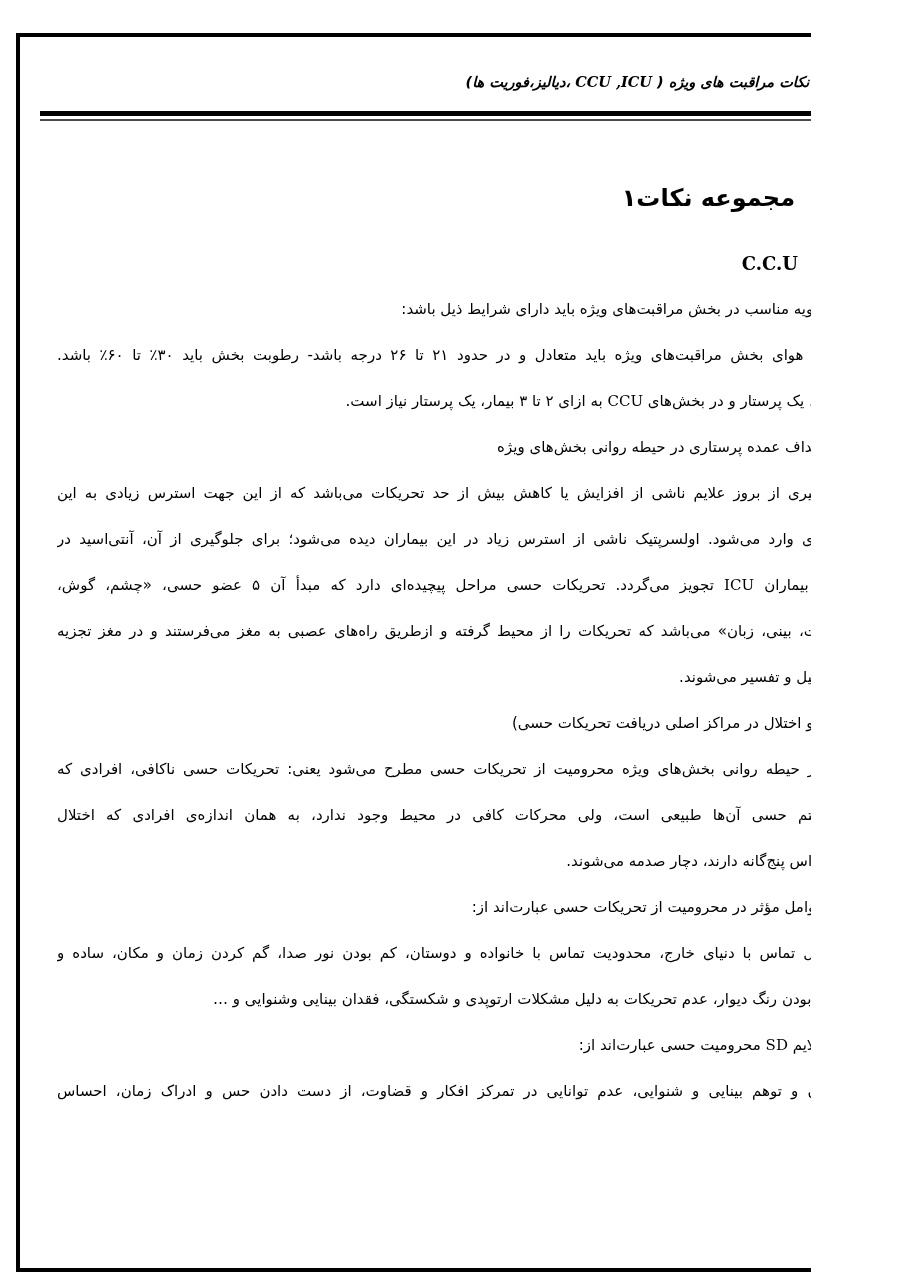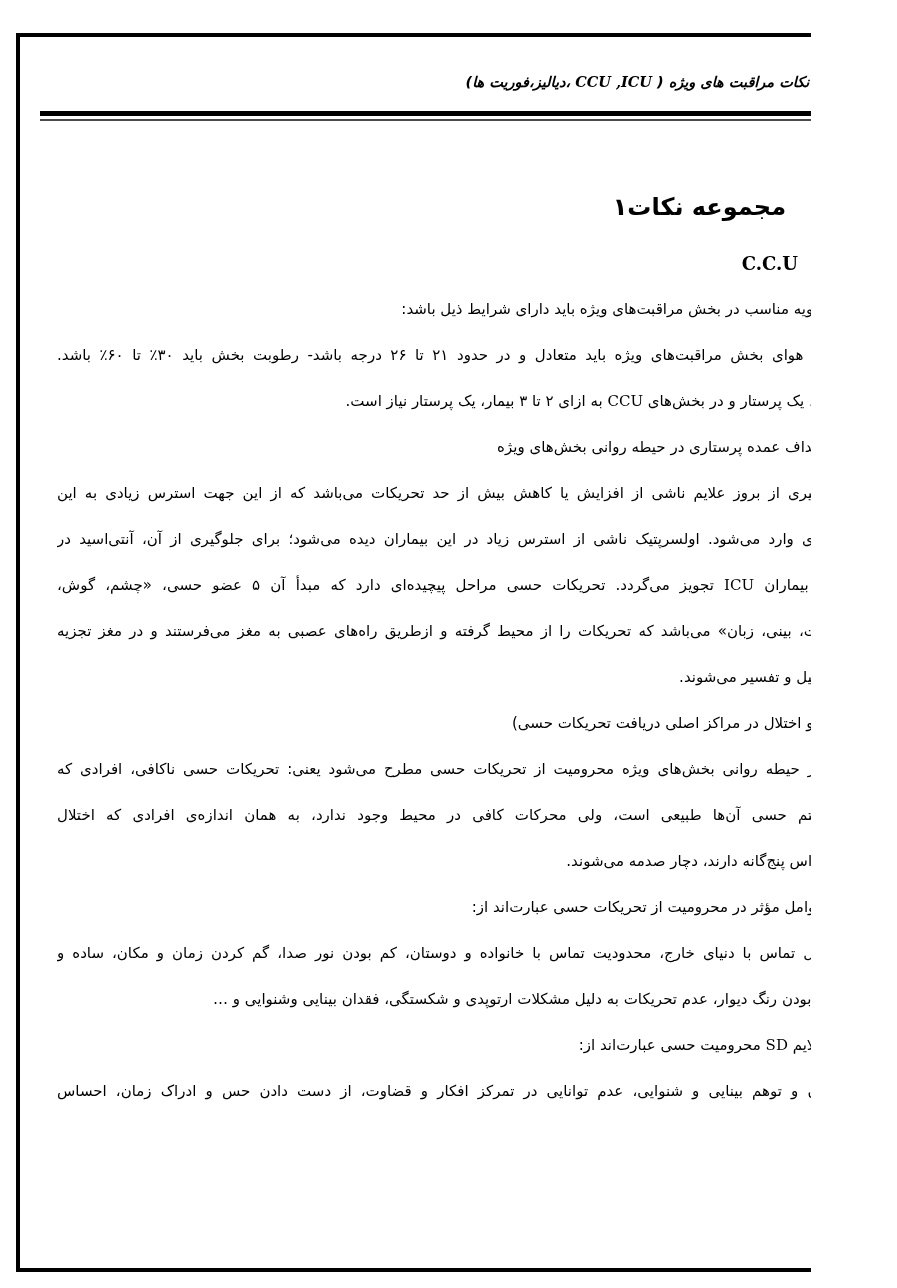--- a/index.html
+++ b/index.html
@@ -5,21 +5,21 @@
   html,body{margin:0;padding:0;background:#ffffff;}
   .page{position:relative;width:811px;height:1288px;background:#ffffff;overflow:hidden;
         font-family:"DejaVu Sans",sans-serif;color:#000;}
   .frame{position:absolute;left:16px;top:33px;width:833px;height:1231px;border:4px solid #000;}
   .running-header{position:absolute;top:34px;left:20px;right:12px;direction:rtl;text-align:right;
         font-size:14.5px;font-weight:bold;font-style:italic;line-height:22px;}
   .running-header .latin{font-family:"DejaVu Serif",serif;font-style:italic;font-weight:bold;}
   .double-rule{position:absolute;top:74px;left:20px;right:10px;height:3px;
         border-top:5px solid #000;border-bottom:2px solid #4a4a4a;}
   .section-title{position:absolute;top:146px;left:20px;right:58px;direction:rtl;text-align:right;
-        margin:9px;font-size:24px;font-weight:bold;line-height:30px;letter-spacing:0;}
+        margin:0;font-size:24px;font-weight:bold;line-height:30px;letter-spacing:0;}
   .subsection-title{position:absolute;top:215px;left:20px;right:55px;direction:rtl;text-align:right;
         margin:0;font-family:"DejaVu Serif",serif;font-size:18px;font-weight:bold;line-height:24px;}
   .body-text{position:absolute;top:249px;left:20px;right:10px;direction:rtl;}
   .body-line{height:46px;line-height:46px;font-size:15px;overflow:hidden;margin-left:17px;}
   .body-line.j{text-align:justify;text-align-last:justify;}
   .body-line.r{text-align:right;white-space:nowrap;}
   .body-line .latin{font-family:"DejaVu Serif",serif;}
 </style>
 </head>
 <body>

